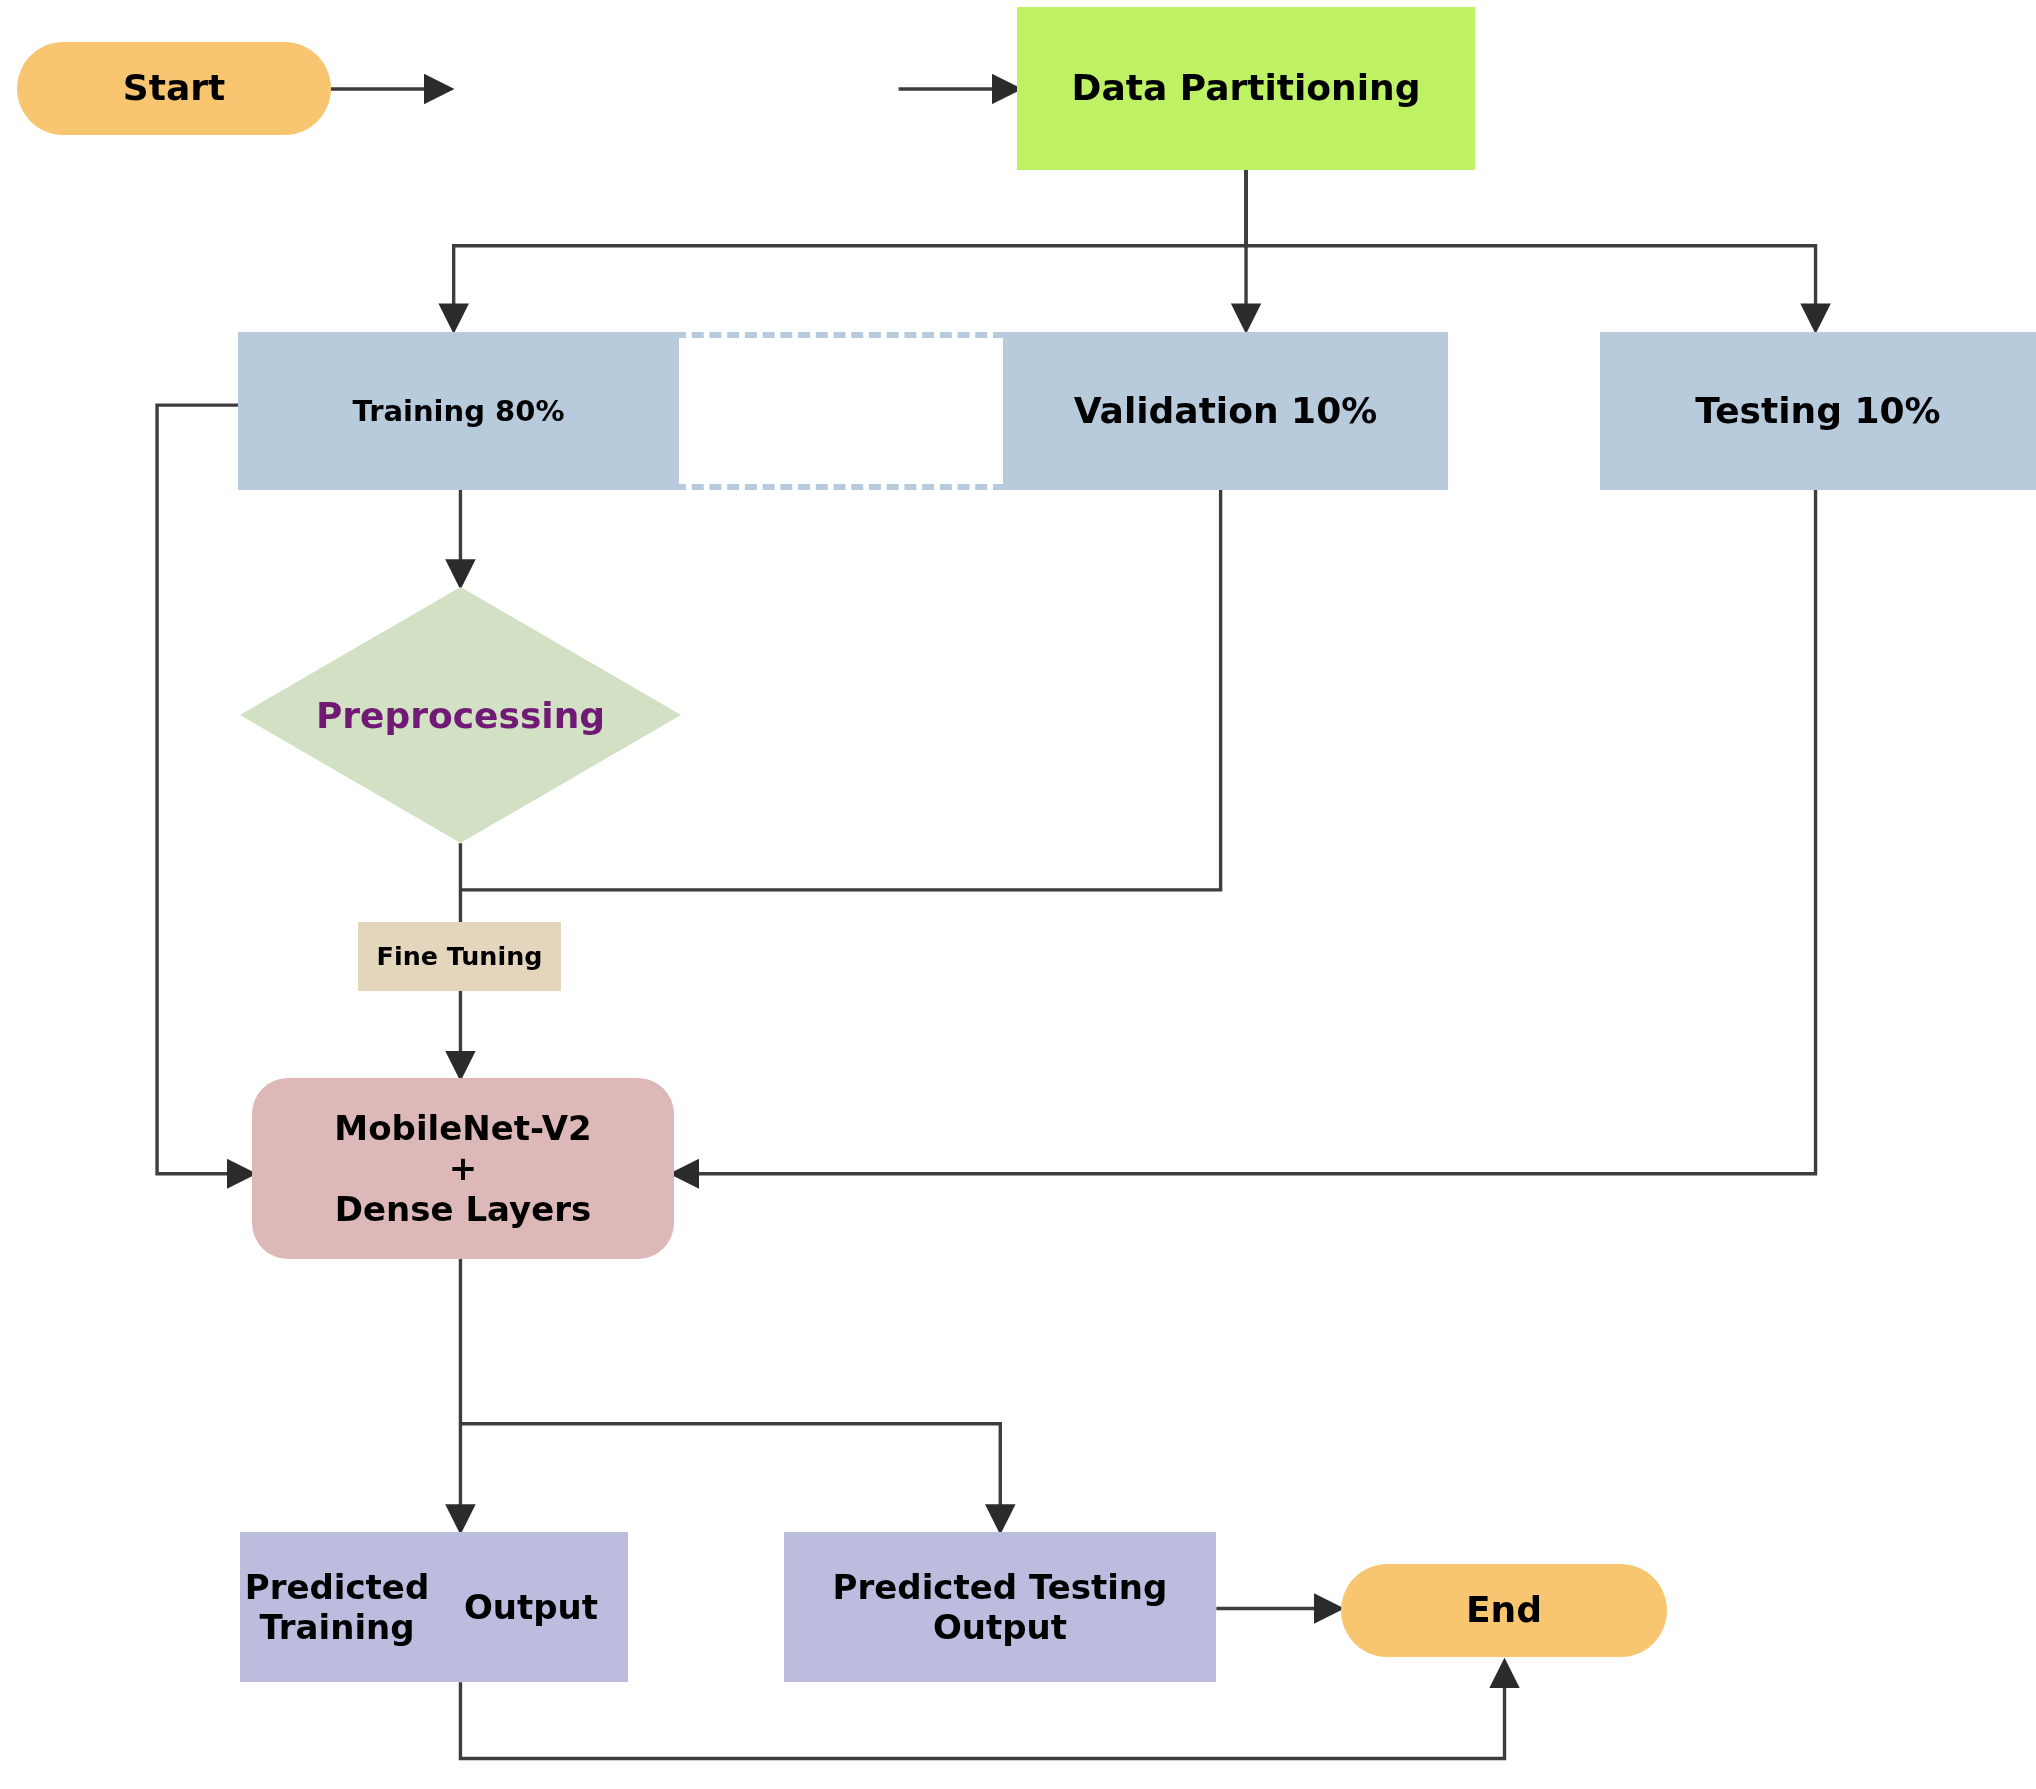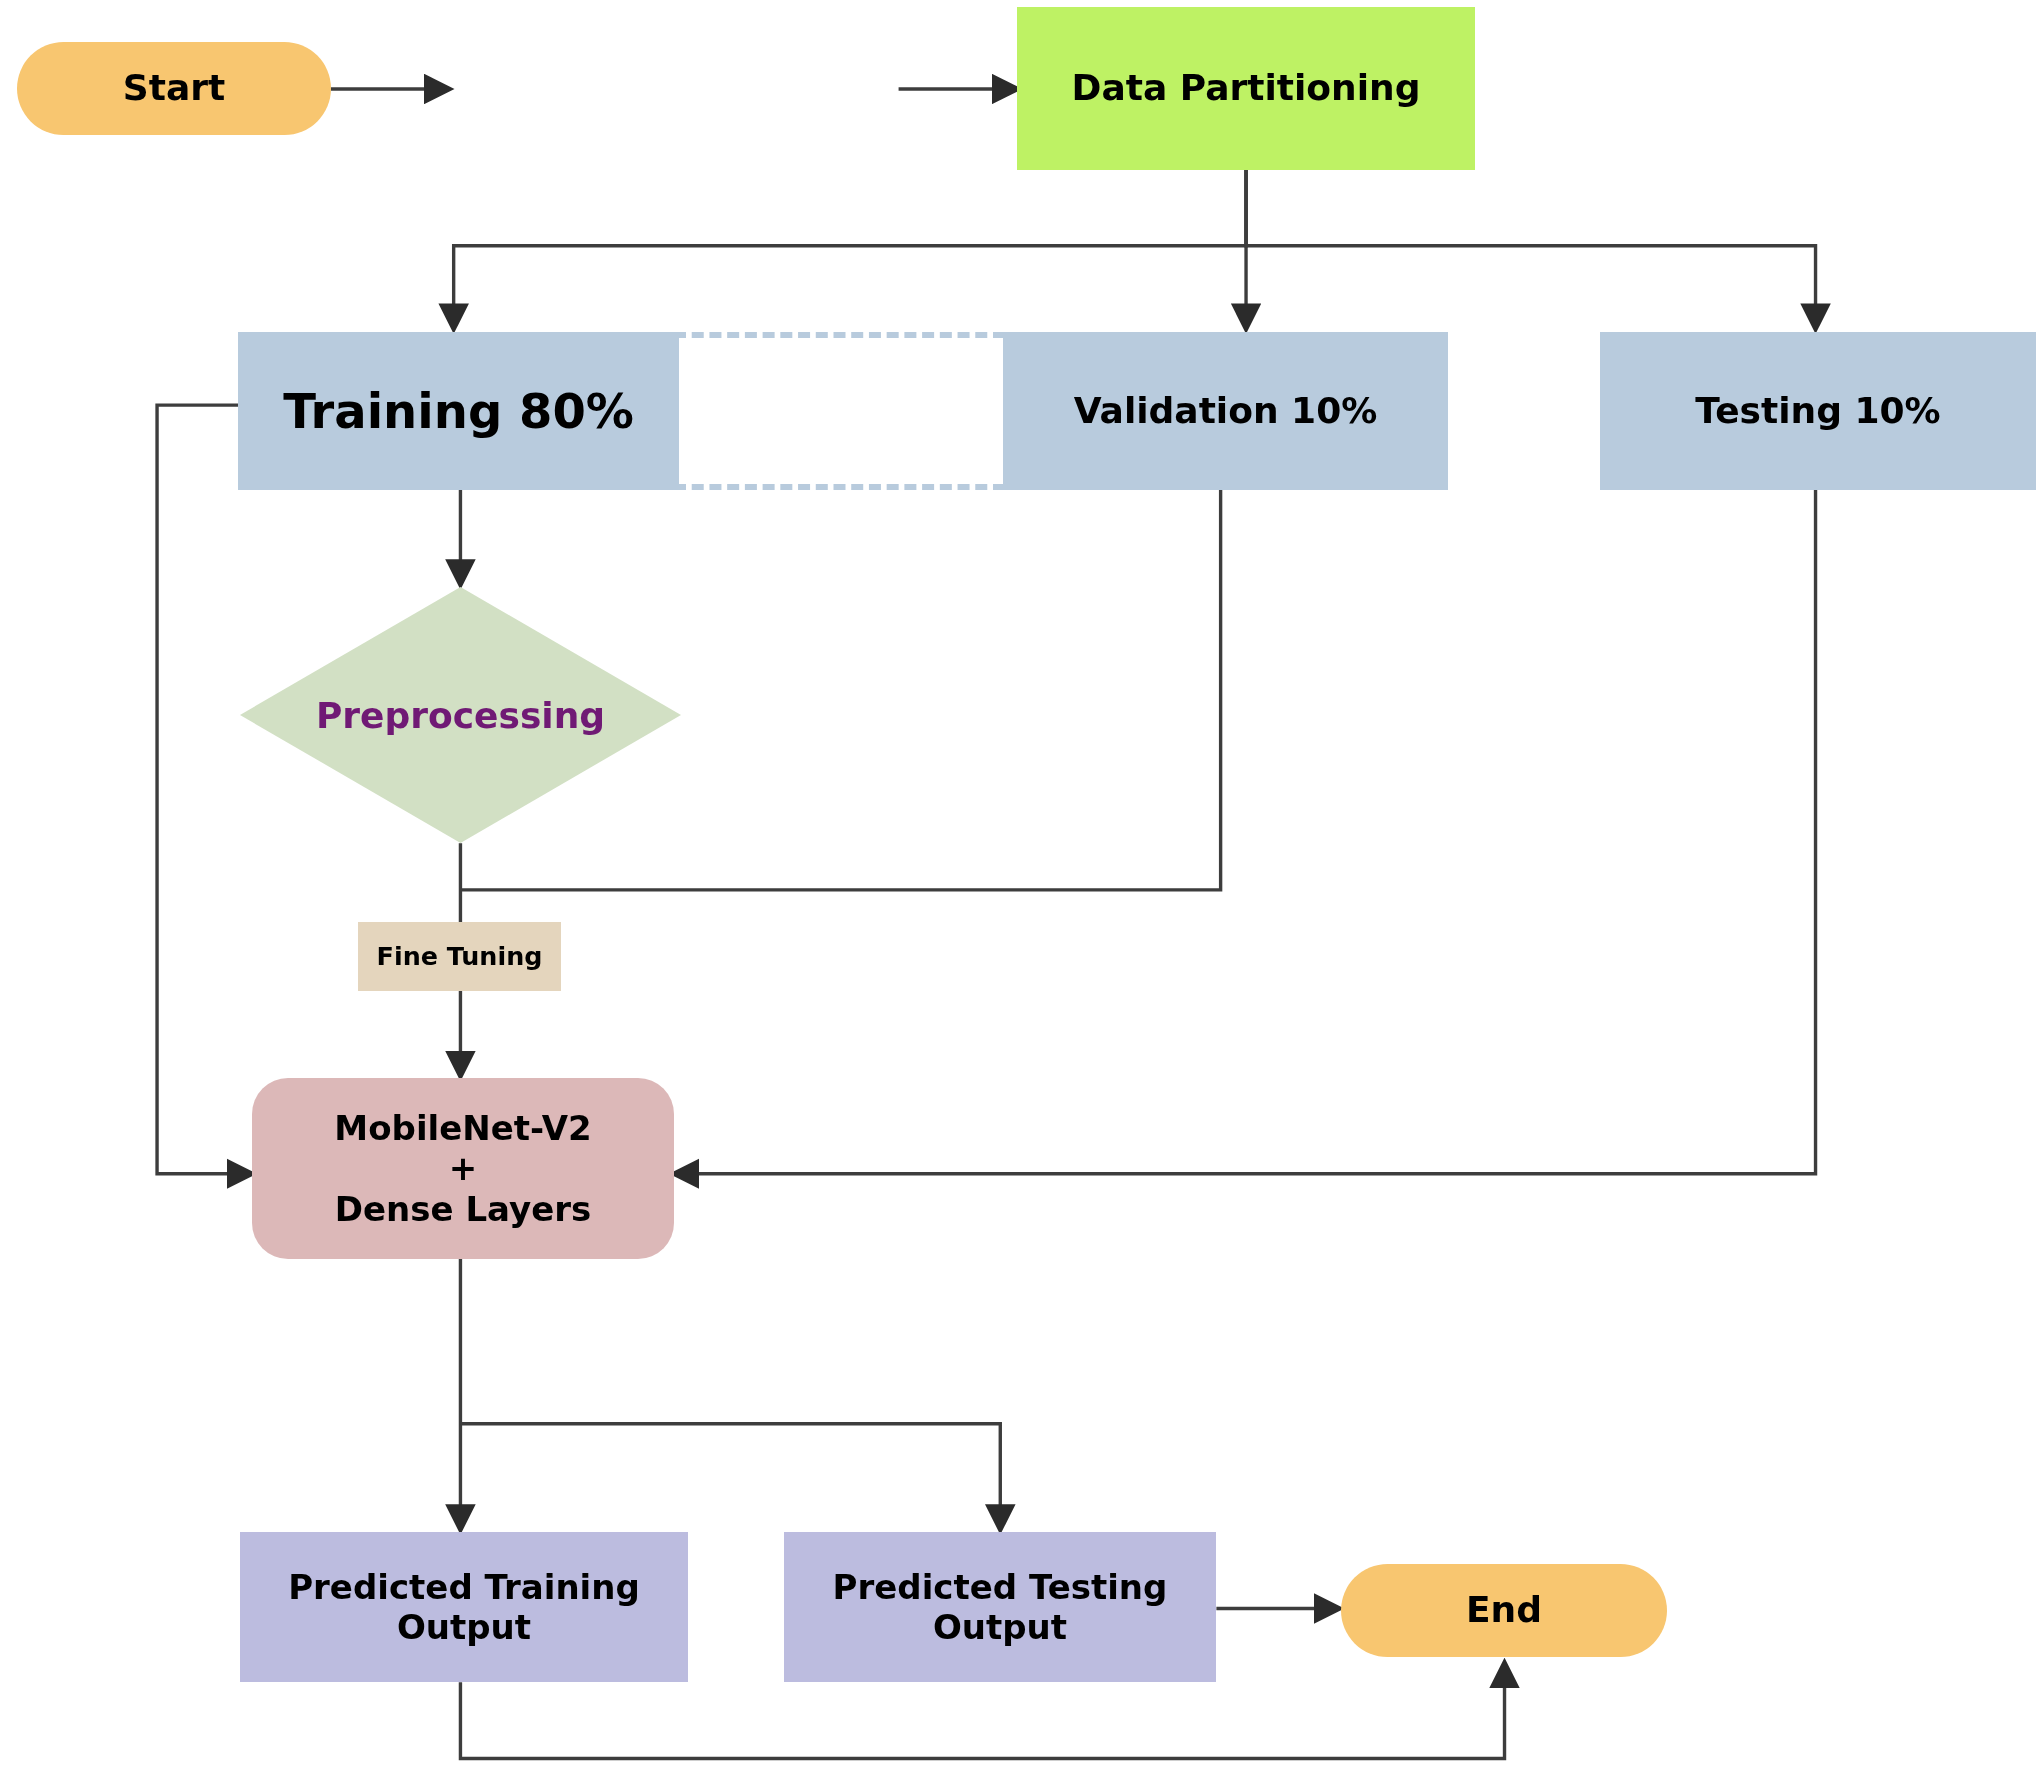--- a/index.html
+++ b/index.html
@@ -130,21 +130,21 @@
     <span class="lbl">Start</span>
   </div>
 
 
   <div class="node process" style="left:1017px; top:6.8px; width:458px; height:163px;
               background:#bef264; font-size:36px;">
     <span class="lbl">Data Partitioning</span>
   </div>
 
   <div class="node process" style="left:238px; top:332px; width:441px; height:158px;
-              background:#b8cbdd; font-size:48px;">
+              background:#b8cbdd; font-size:29px;">
     <span class="lbl">Training 80%</span>
   </div>
 
   <div class="dashed-gap" style="left:674px; top:332px; width:331px; height:158px;"></div>
 
   <div class="node process" style="left:1003px; top:332px; width:445px; height:158px;
               background:#b8cbdd; font-size:36px;">
     <span class="lbl">Validation 10%</span>
   </div>
 
@@ -165,22 +165,22 @@
     <span class="lbl">Fine Tuning</span>
   </div>
 
   <div class="node rounded-process" style="left:252px; top:1078px; width:422px; height:181px;
               background:#dcb8b8; font-size:34px; flex-direction:column;">
     <span class="lbl">MobileNet-V2</span>
     <span class="lbl">+</span>
     <span class="lbl">Dense Layers</span>
   </div>
 
-  <div class="node process" style="left:240px; top:1532px; width:448px; height:150px;
-              background:#bcbcdf; font-size:34px; flex-direction:column;">
+  <div class="node process" style="left:240px; top:1532px; width:388px; height:150px;
+              background:#bcbcdf; font-size:34px; ">
     <span class="lbl">Predicted Training</span>
     <span class="lbl">Output</span>
   </div>
 
   <div class="node process" style="left:784px; top:1532px; width:432px; height:150px;
               background:#bcbcdf; font-size:34px; flex-direction:column;">
     <span class="lbl">Predicted Testing</span>
     <span class="lbl">Output</span>
   </div>
 

